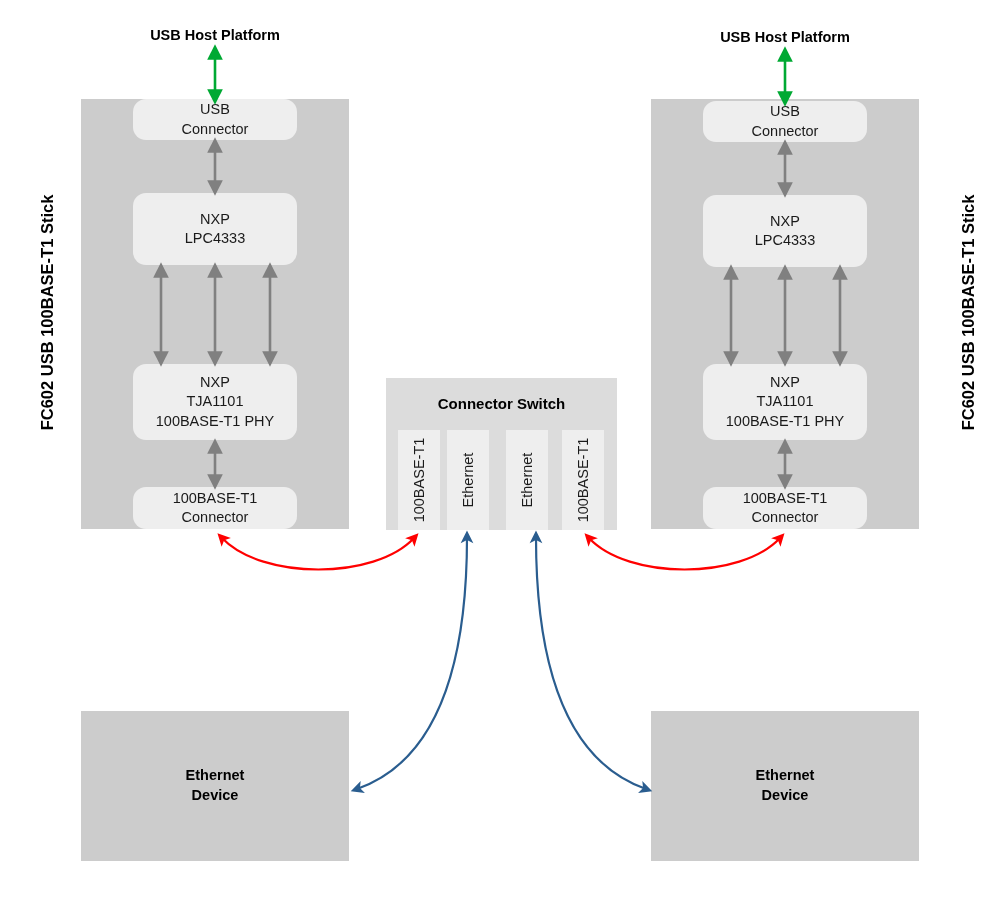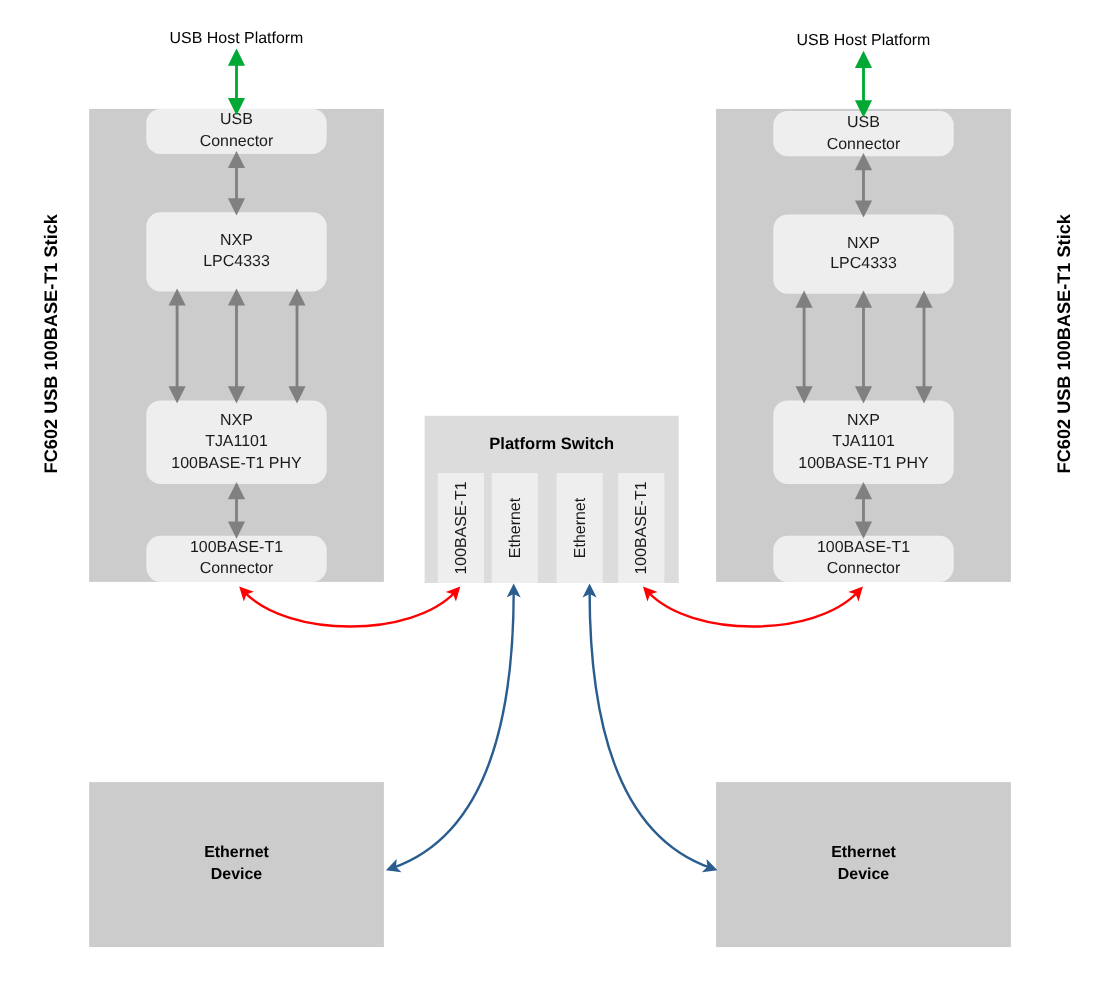--- a/index.html
+++ b/index.html
@@ -59,21 +59,21 @@
   }
   .port-label {
     transform: rotate(-90deg);
     white-space: nowrap;
     font-size: 14.5px;
     color: #1a1a1a;
   }
 
   
   .heading {
-    font-weight: normal;
+    font-weight: bold;
     font-size: 14.5px;
     color: #000000;
     text-align: center;
     white-space: nowrap;
   }
   .side-label {
     font-weight: bold;
     font-size: 16.5px;
     color: #000000;
     white-space: nowrap;
@@ -167,21 +167,21 @@
   </div>
 
   <div class="abs block" style="left:703px; top:487px; width:164px; height:42px;">
     <span>
       <span>100BASE-T1</span><br>
       <span>Connector</span>
     </span>
   </div>
 
   <div class="abs switch-panel" style="left:386px; top:378px; width:231px; height:152px;">
-    <div class="switch-title" style="margin-top:17px;">Platform Switch</div>
+    <div class="switch-title" style="margin-top:17px;">Connector Switch</div>
   </div>
 
   <div class="abs port" style="left:398px; top:430px; width:42px; height:100px;">
     <span class="port-label">100BASE-T1</span>
   </div>
   <div class="abs port" style="left:447px; top:430px; width:42px; height:100px;">
     <span class="port-label">Ethernet</span>
   </div>
   <div class="abs port" style="left:506px; top:430px; width:42px; height:100px;">
     <span class="port-label">Ethernet</span>

